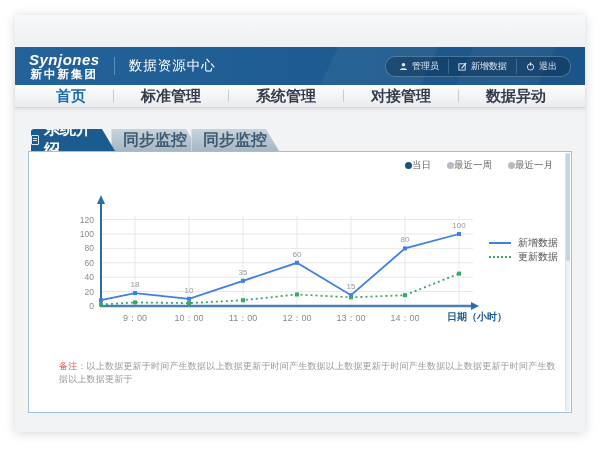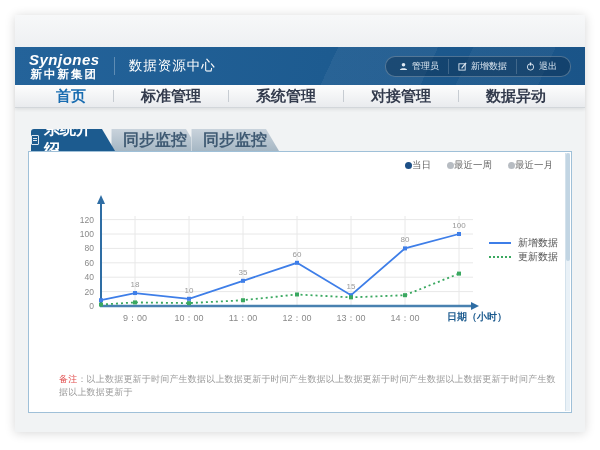--- a/index.html
+++ b/index.html
@@ -63,21 +63,21 @@
   .dot.selected { background:#1c4f86; }
   .ylabel { position:absolute; left:30px; top:21px; font-size:11px; font-weight:bold; color:#17518a; }
   .chart-wrap { position:absolute; left:26px; top:36px; }
   .chart-wrap svg text { font-family:"Liberation Sans","DejaVu Sans",sans-serif; }
   .xlabel { position:absolute; left:418px; top:158px; font-size:10px; font-weight:bold; color:#1b5a8e; }
   .side-legend { position:absolute; left:460px; top:84px; display:flex; flex-direction:column; }
   .legend-item { display:flex; align-items:center; gap:7px; font-size:10px; color:#555; }
   .swatch { width:22px; height:0; }
   .swatch.solid { border-top:2px solid #3e7ee8; }
   .swatch.dotted { border-top:2px dotted #3aa860; }
-  .note { position:absolute; left:30px; top:221px; right:14px; font-size:9px; color:#9a9a9a; letter-spacing:.2px; }
+  .note { position:absolute; left:30px; top:208px; right:14px; font-size:9px; color:#9a9a9a; letter-spacing:.2px; }
   .note-prefix { color:#e04a4a; }
   .card-scrollbar { position:absolute; right:1px; top:1px; bottom:1px; width:5px;
                     background:#e9f1f7; border-left:1px solid #d4e2ec; }
   .card-scrollbar .thumb { position:absolute; top:0; left:0; right:0; height:42%;
                     background:#c2d5e3; border-radius:2px; }
 </style>
 </head>
 <body>
 
 <div class="page">

